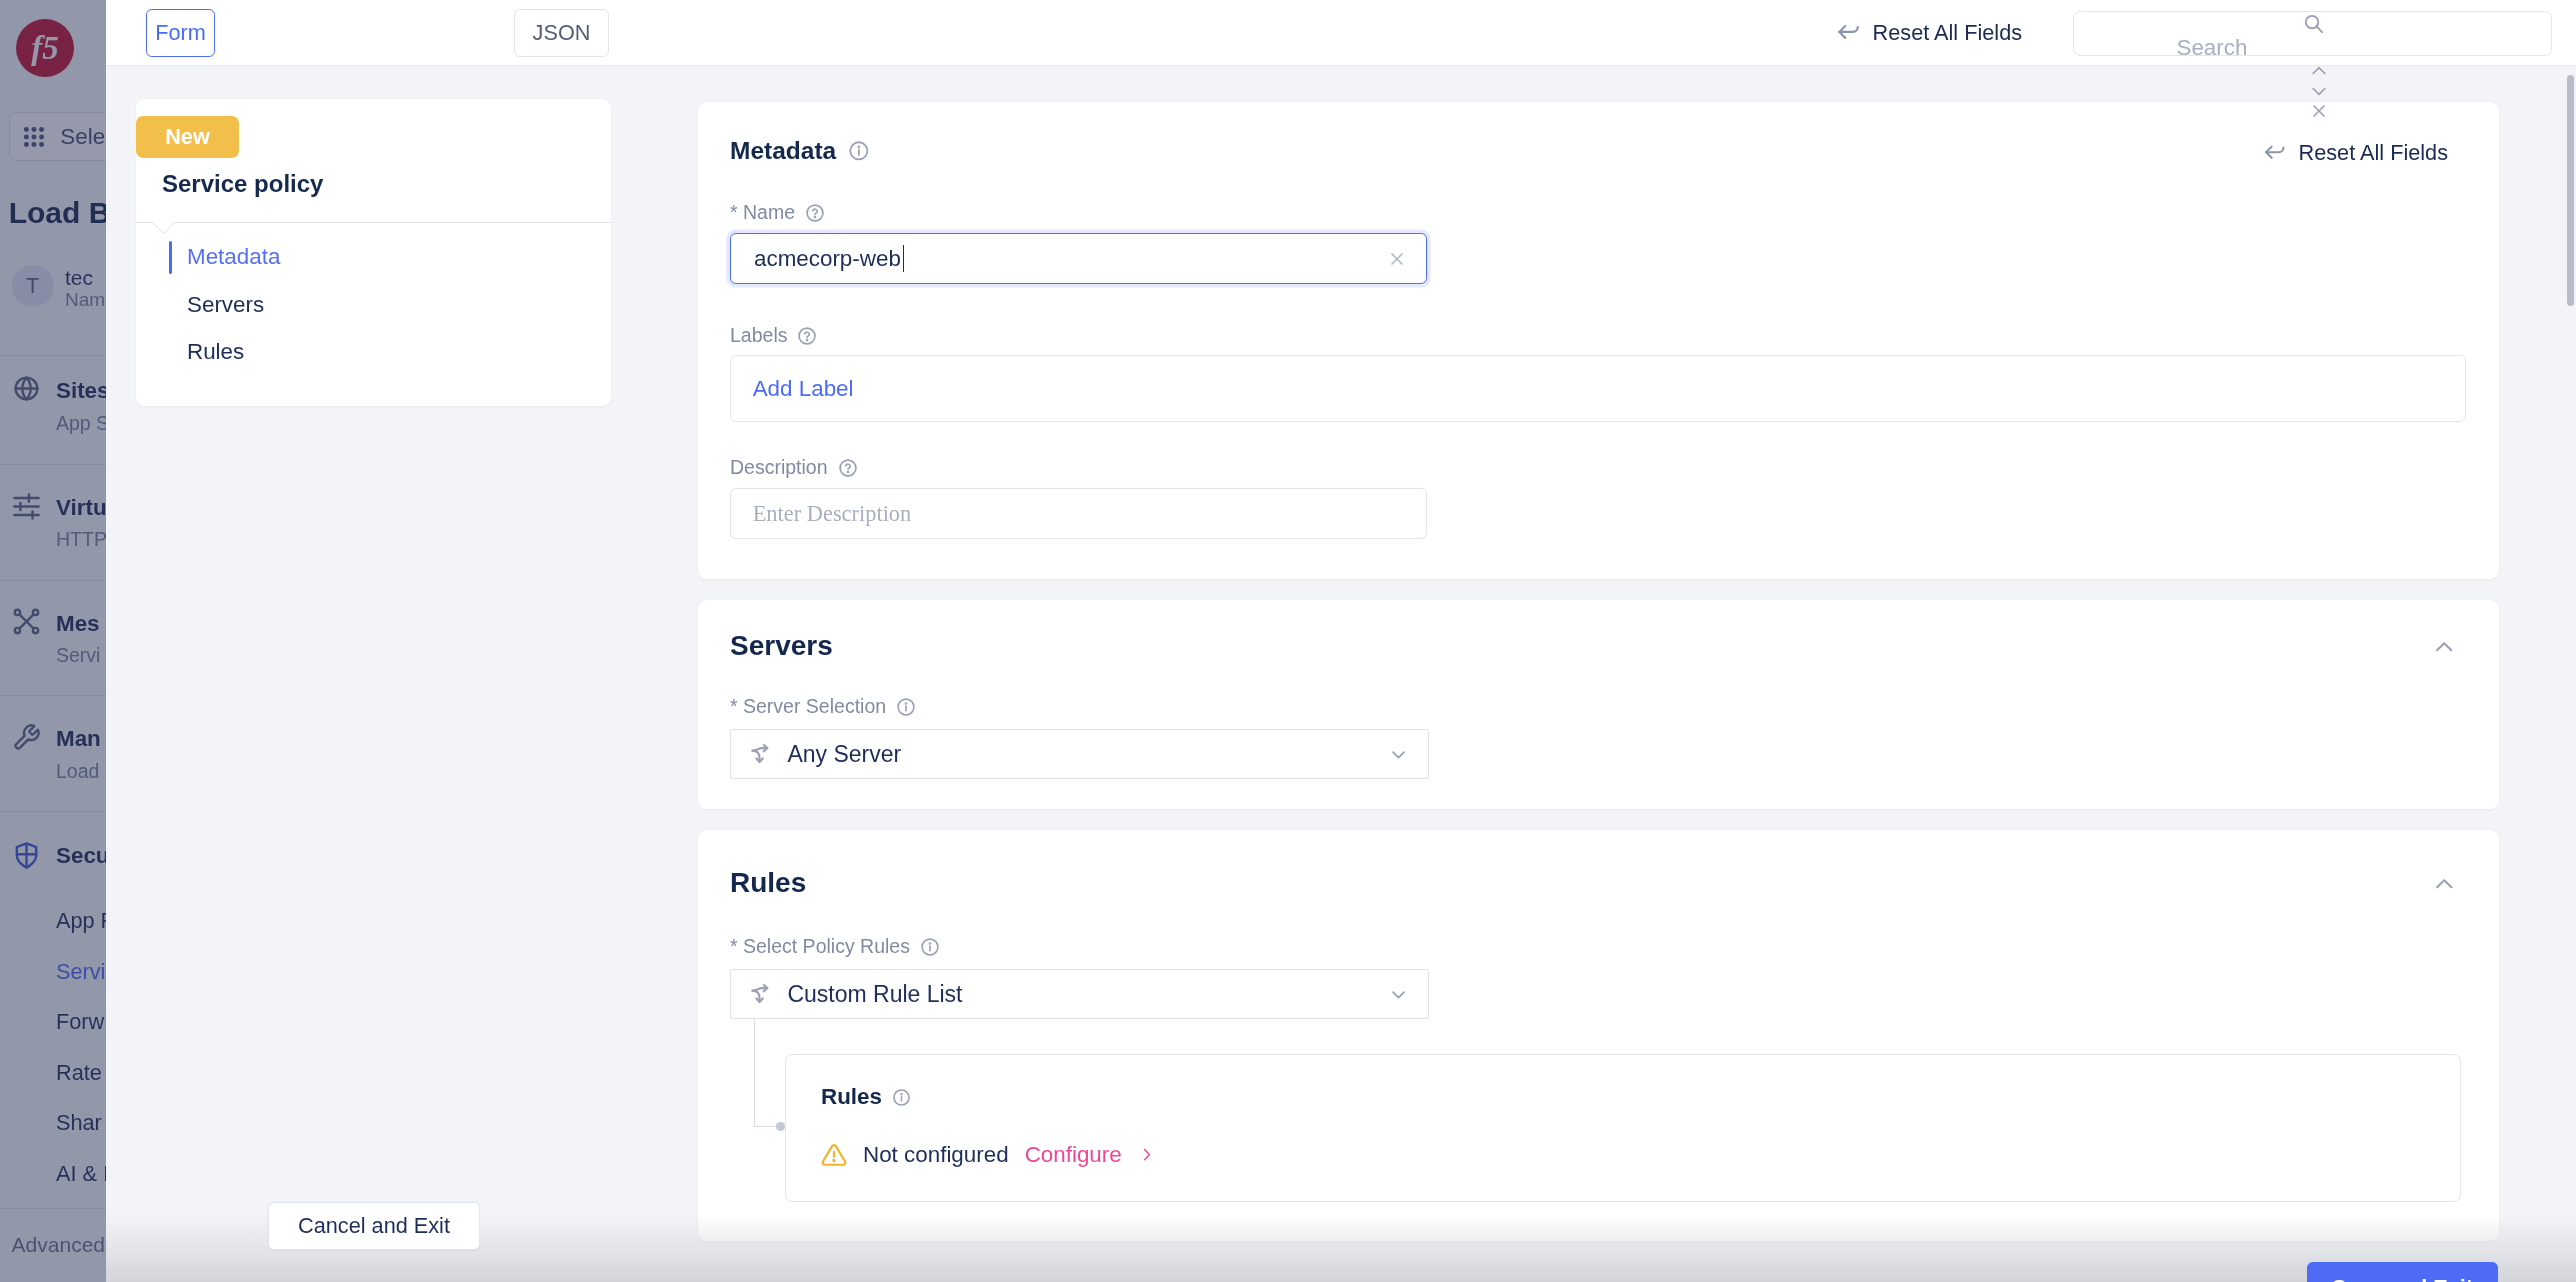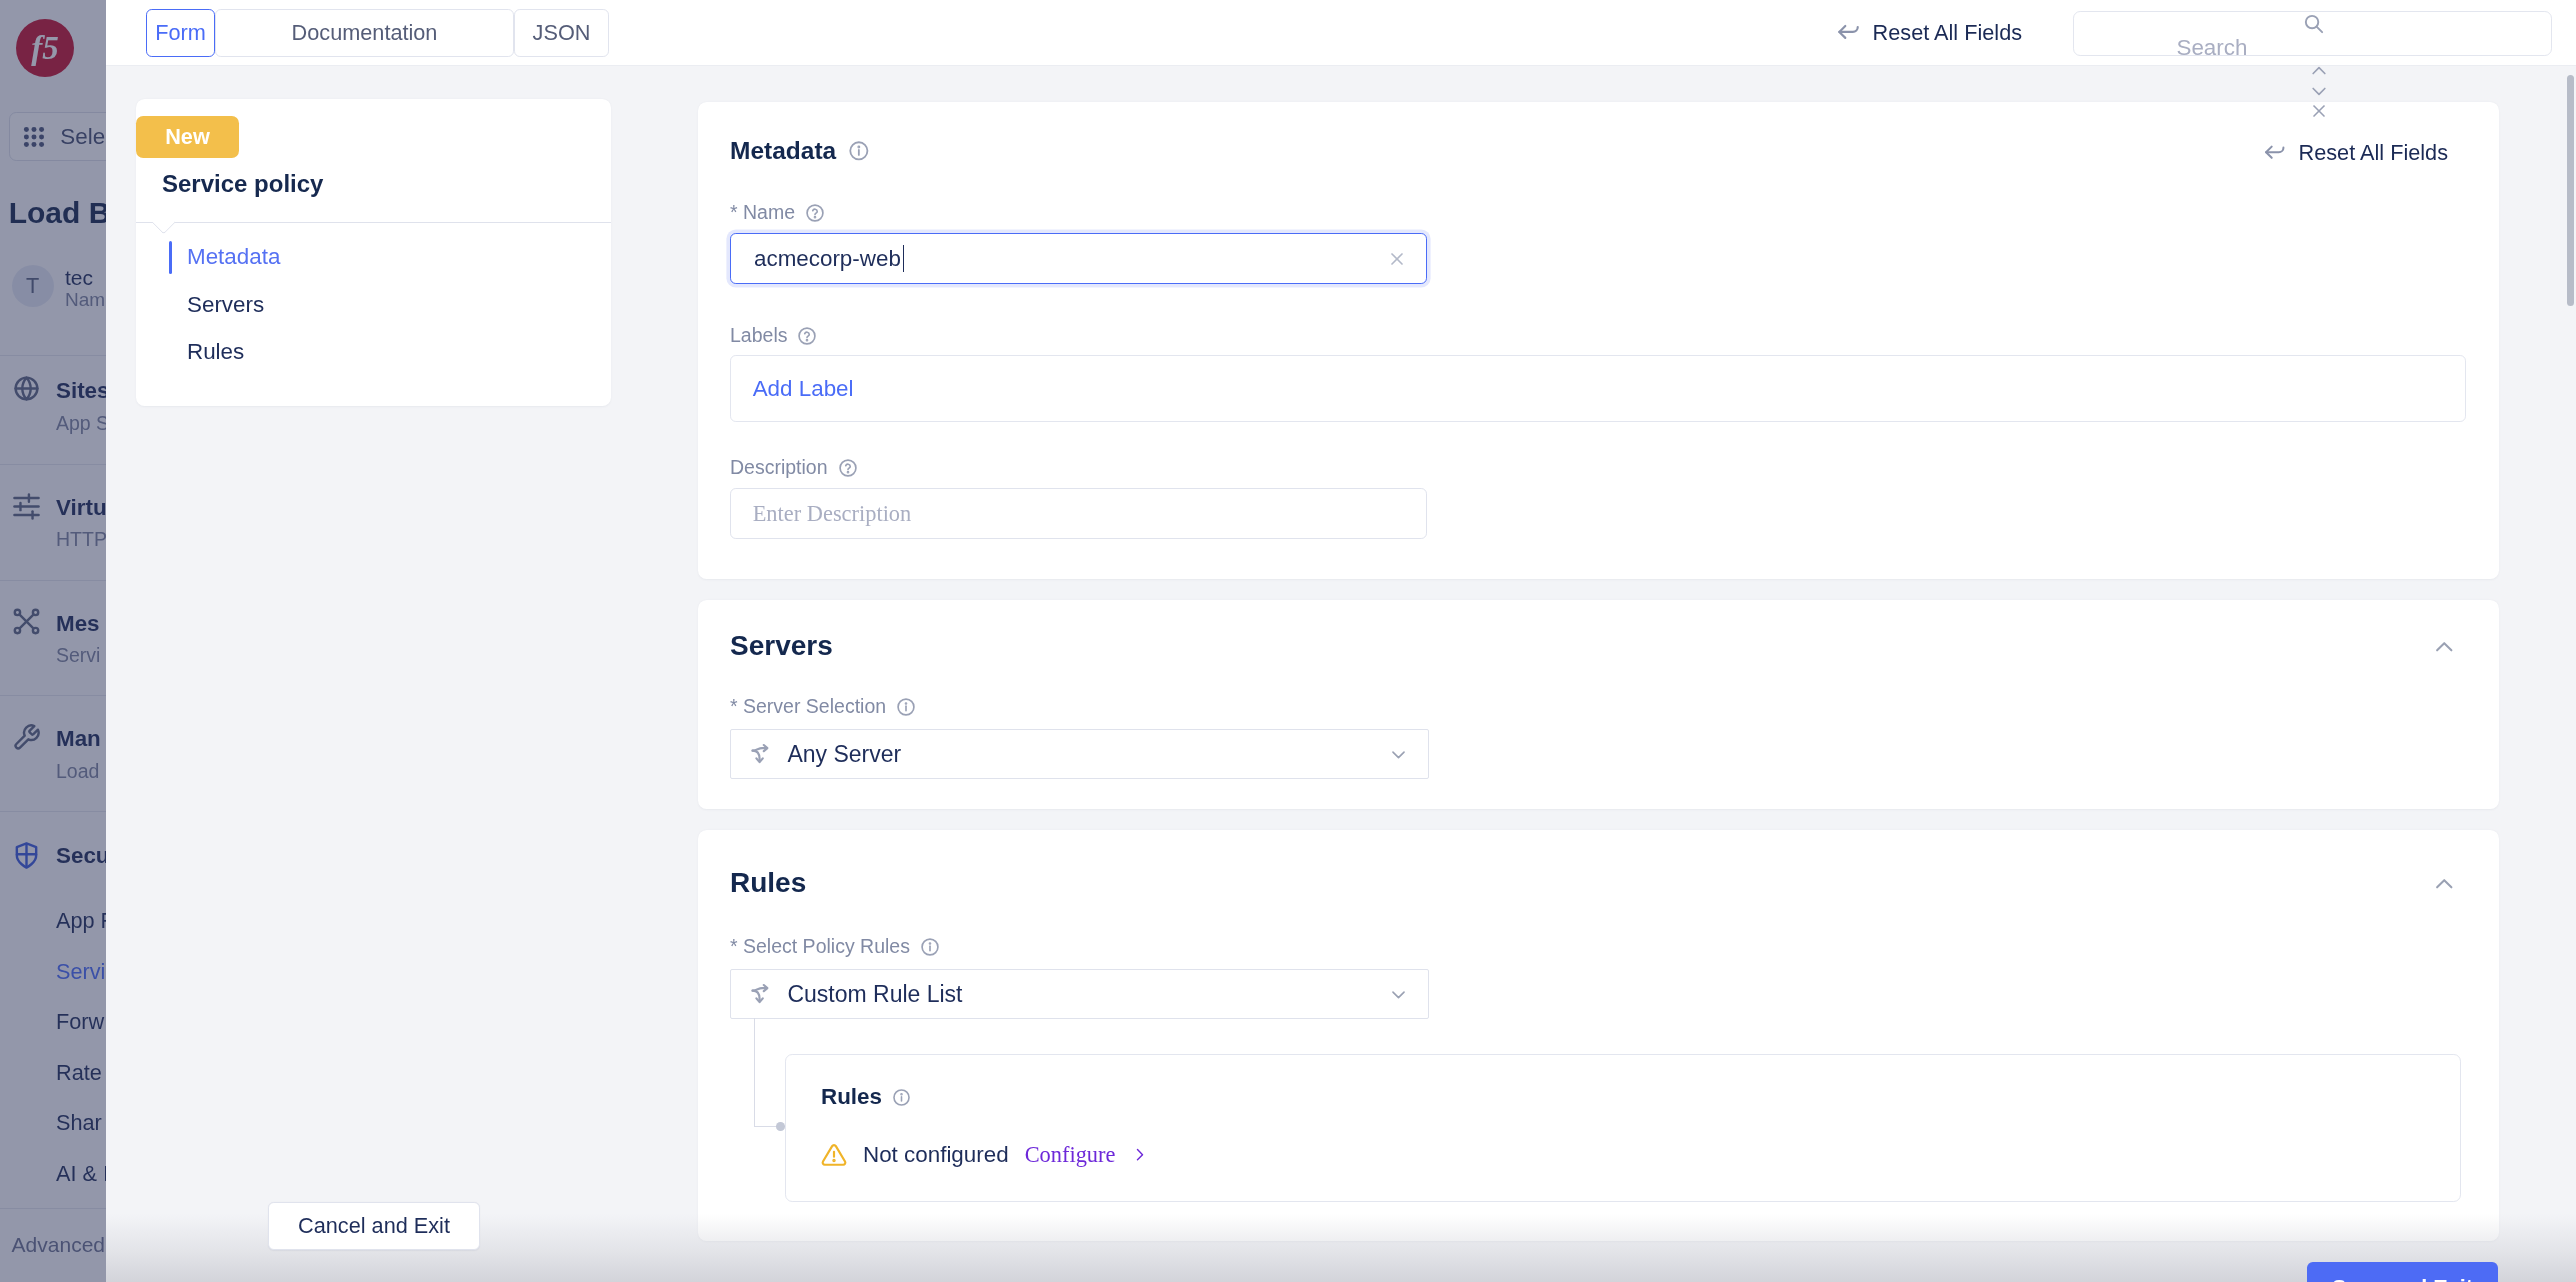--- a/index.html
+++ b/index.html
@@ -97,21 +97,21 @@
 
   .conn-v { position:absolute; left:56px; top:188px; width:1.4px; height:108px; background:#d9dce7; }
   .conn-h { position:absolute; left:56px; top:296px; width:23px; height:1.4px; background:#d9dce7; }
   .conn-dot { position:absolute; left:78px; top:292px; width:8.7px; height:8.7px; border-radius:50%; background:#c3c8d6; }
   .nested-box { position:absolute; left:87px; top:224px; width:1676px; height:148px; border:0.7px solid #e3e6ef;
                 border-radius:7.2px; background:#fff; }
   .nested-head { position:absolute; left:35px; top:29px; display:flex; align-items:center; gap:10px;
                  font-size:22.4px; font-weight:bold; color:#14284e; }
   .warn-row { position:absolute; left:35px; top:87px; display:flex; align-items:center; gap:16px; font-size:22.4px; }
   .warn-text { color:#1e2d5a; }
-  .configure { color:#6d28d9; display:flex; align-items:center; gap:16px; cursor:pointer;font-family:Liberation Serif, serif; }
+  .configure { color:#ec4899; display:flex; align-items:center; gap:16px; cursor:pointer; }
 
   .footer-shade { position:absolute; left:0; right:0; bottom:0; height:69px;
                   background:linear-gradient(to bottom, rgba(213,214,220,0) 0%, rgba(213,214,220,0.55) 55%, #d2d3d9 100%); }
   .cancel-btn { position:absolute; left:162px; top:1136px; width:212px; height:48px; background:#fff;
                 border:0.7px solid #e0e3ed; border-radius:5.8px; font-size:21.7px; color:#1e2d5a;
                 display:flex; align-items:center; justify-content:center; cursor:pointer;
                 box-shadow:0 0.7px 1.4px rgba(25,35,80,0.06); z-index:4; }
   .save-btn { position:absolute; left:2201px; top:1196px; width:191px; height:52px; background:#4d6bf5;
               border:none; border-radius:5.8px; font-size:21.7px; font-weight:bold; color:#fff;
               display:flex; align-items:center; justify-content:center; cursor:pointer; z-index:4; }
@@ -228,21 +228,20 @@
     <div class="side-divider" style="top:1208px"></div>
     <div class="advanced">Advanced</div>
   </div>
   <div class="sidebar-overlay"></div>
 </aside>
 
 <div class="modal">
 
   <header class="topbar">
     <div class="tab active" style="left:40px; width:69px">Form</div>
-    <div class="tab" style="left:109px; width:299px">Documentation</div>
     <div class="tab" style="left:408px; width:95px">JSON</div>
 
     <div class="topbar-reset">
       <span style="color:#8b93ab">
         <svg class="ico" width="26" height="26" viewBox="0 0 24 24">
             <polyline points="9.5,5.5 4,11 9.5,16.5"></polyline>
             <path d="M4 11h12.5a4.5 4.5 0 0 0 4.5-4.5"></path>
           </svg>
       </span>
       <span>Reset All Fields</span>

